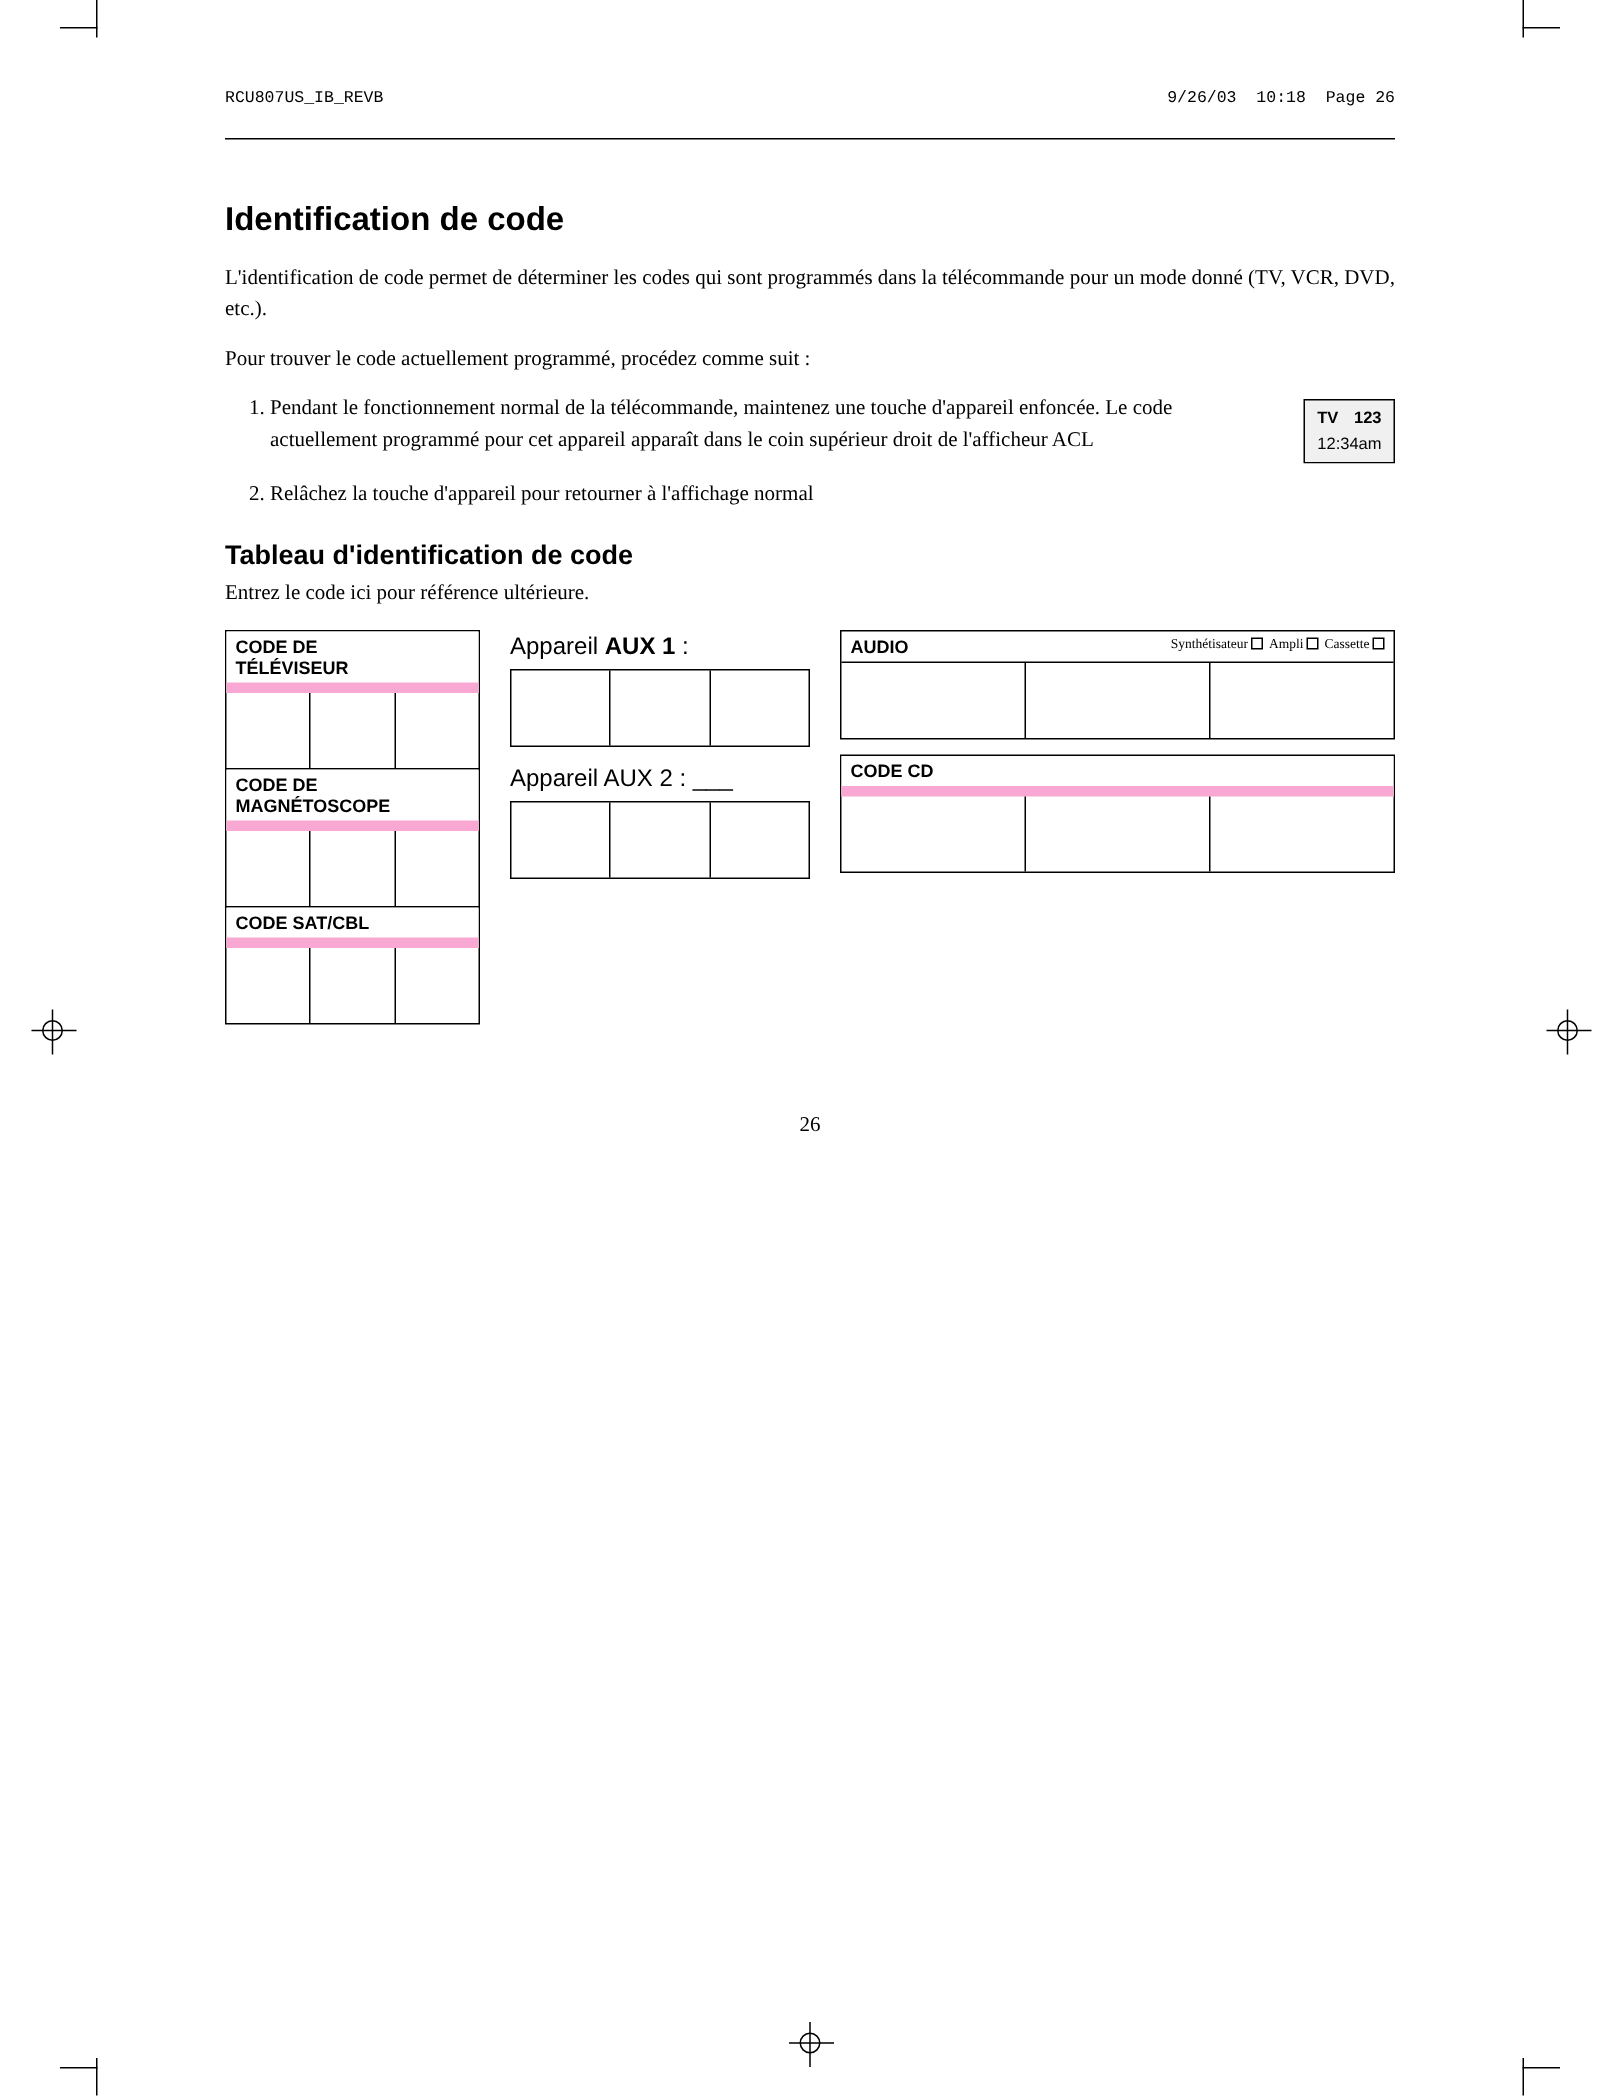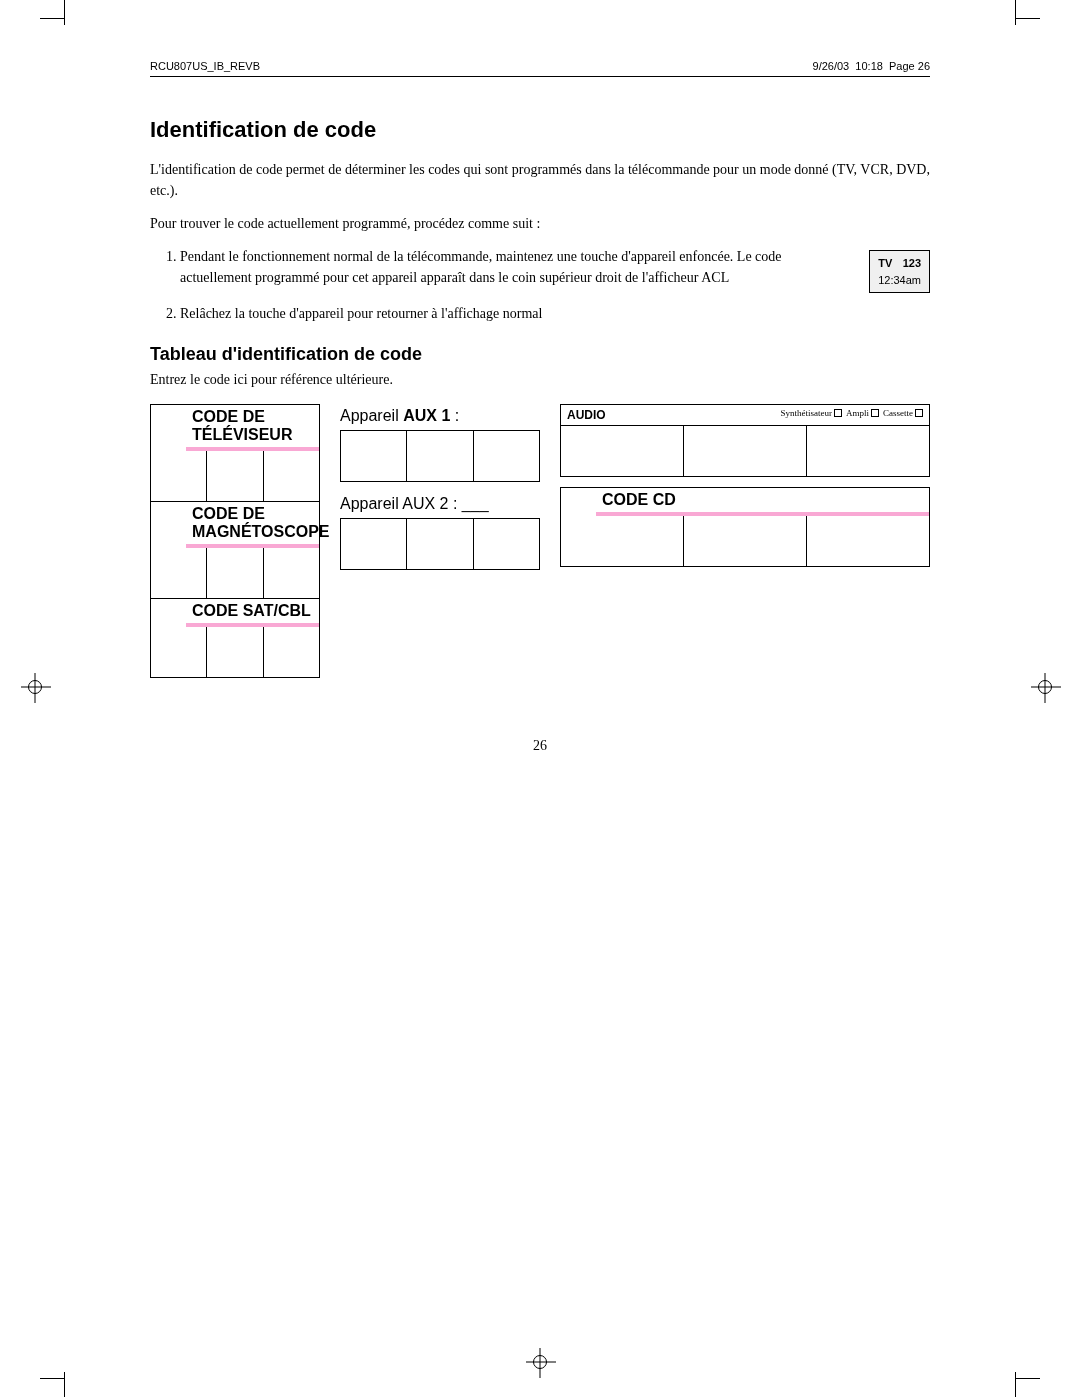--- a/index.html
+++ b/index.html
@@ -19,23 +19,23 @@
       margin: 0 auto;
       padding: 60px 0 80px 0;
       position: relative;
     }
 
     
     .page-header {
       display: flex;
       justify-content: space-between;
       font-size: 11px;
-      font-family: Liberation Sans, sans-serif;
+      font-family: Liberation Mono, monospace;
       border-bottom: 1px solid #000;
-      padding-bottom: 4px;
+      padding-bottom: 20px;
       margin-bottom: 40px;
     }
 
     h1 {
       font-size: 22px;
       font-weight: bold;
       font-family: Arial, Helvetica, sans-serif;
       margin-bottom: 16px;
     }
 
@@ -101,27 +101,26 @@
     .id-table-section p {
       margin-bottom: 14px;
     }
 
     
     .code-box {
       border: 1px solid #000;
     }
 
     .code-box-label {
-      font-size: 16px;
+      font-size: 12px;
       font-weight: bold;
       font-family: Arial, Helvetica, sans-serif;
       padding: 3px 6px;
-      border-bottom: 4px solid #f9a8d4;
+      border-bottom: 7px solid #f9a8d4;
       background: #fff;
-      margin-left: 35px;
     }
 
     .code-box-cells {
       display: flex;
       height: 50px;
     }
 
     .code-cell {
       flex: 1;
       border-right: 1px solid #000;

